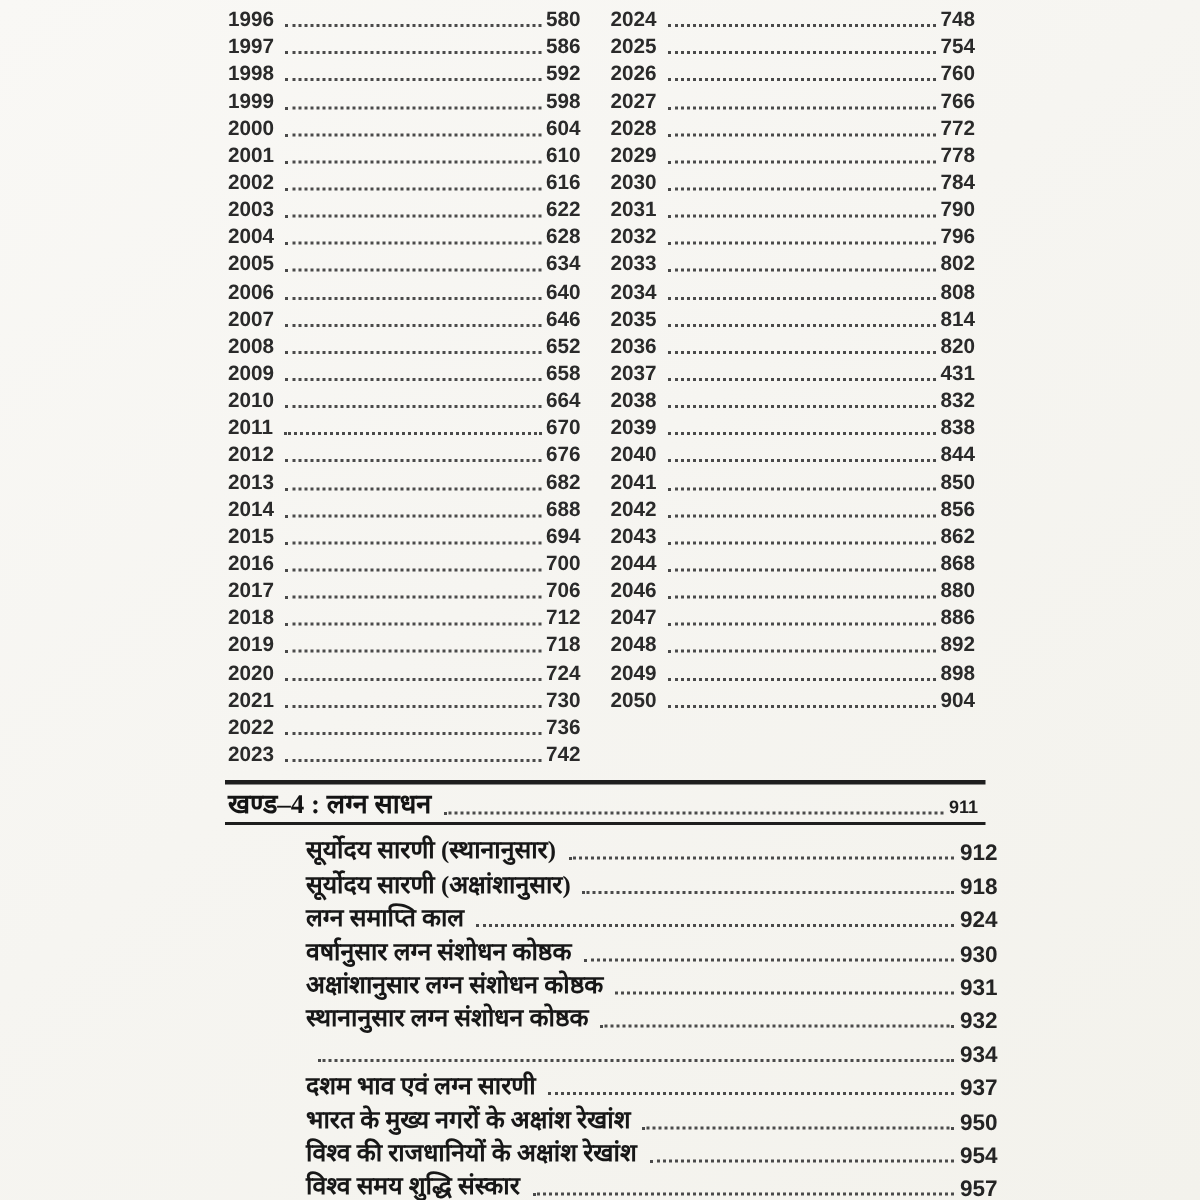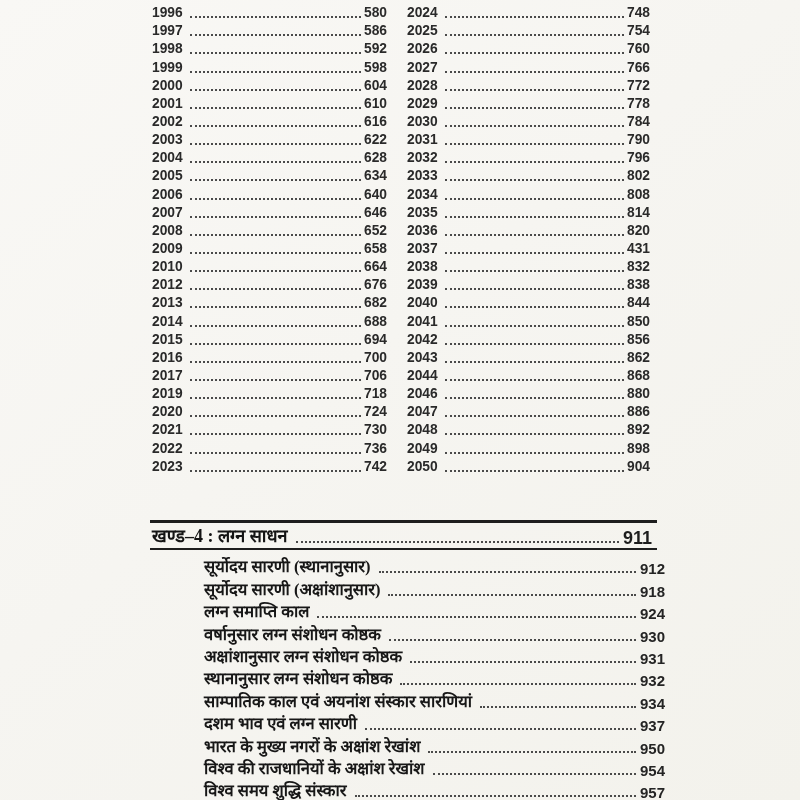--- a/index.html
+++ b/index.html
@@ -32,21 +32,21 @@
   #rule-top { top:520px; height:3px; }
   #rule-mid { top:548px; height:2px; }
   .header-row {
     position:absolute; left:152px; top:525px; width:500px; height:22px;
     display:flex; align-items:flex-end;
     font-family:"Liberation Serif","DejaVu Serif",serif;
     font-weight:700; font-size:18px; color:#141414;
   }
   .header-row .pnum {
     font-family:"Liberation Sans",sans-serif; font-weight:700;
-    font-size:18px; color:#1d1d1d; line-height:17px;
+    font-size:12px; color:#1d1d1d; line-height:17px;
   }
   .header-row .label { line-height:21px; white-space:nowrap; }
   .items { position:absolute; left:204px; top:555px; width:461px; }
   .irow {
     display:flex; align-items:flex-end; height:22.4px;
     font-family:"Liberation Serif","DejaVu Serif",serif;
     font-weight:700; font-size:16.5px; color:#171717;
   }
   .irow .label { line-height:21px; white-space:nowrap; }
   .irow .pnum {
@@ -131,20 +131,25 @@
         <span class="label">2009</span>
         <span class="leader"></span>
         <span class="pnum">658</span>
       </div>
       <div class="yrow">
         <span class="label">2010</span>
         <span class="leader"></span>
         <span class="pnum">664</span>
       </div>
       <div class="yrow">
+        <span class="label">2011</span>
+        <span class="leader"></span>
+        <span class="pnum">670</span>
+      </div>
+      <div class="yrow">
         <span class="label">2012</span>
         <span class="leader"></span>
         <span class="pnum">676</span>
       </div>
       <div class="yrow">
         <span class="label">2013</span>
         <span class="leader"></span>
         <span class="pnum">682</span>
       </div>
       <div class="yrow">
@@ -159,20 +164,25 @@
       </div>
       <div class="yrow">
         <span class="label">2016</span>
         <span class="leader"></span>
         <span class="pnum">700</span>
       </div>
       <div class="yrow">
         <span class="label">2017</span>
         <span class="leader"></span>
         <span class="pnum">706</span>
+      </div>
+      <div class="yrow">
+        <span class="label">2018</span>
+        <span class="leader"></span>
+        <span class="pnum">712</span>
       </div>
       <div class="yrow">
         <span class="label">2019</span>
         <span class="leader"></span>
         <span class="pnum">718</span>
       </div>
       <div class="yrow">
         <span class="label">2020</span>
         <span class="leader"></span>
         <span class="pnum">724</span>
@@ -361,21 +371,20 @@
         <span class="label">अक्षांशानुसार लग्न संशोधन कोष्ठक</span>
         <span class="leader"></span>
         <span class="pnum">931</span>
       </div>
       <div class="irow">
         <span class="label">स्थानानुसार लग्न संशोधन कोष्ठक</span>
         <span class="leader"></span>
         <span class="pnum">932</span>
       </div>
       <div class="irow">
-        <span class="label">साम्पातिक काल एवं अयनांश संस्कार सारणियां</span>
         <span class="leader"></span>
         <span class="pnum">934</span>
       </div>
       <div class="irow">
         <span class="label">दशम भाव एवं लग्न सारणी</span>
         <span class="leader"></span>
         <span class="pnum">937</span>
       </div>
       <div class="irow">
         <span class="label">भारत के मुख्य नगरों के अक्षांश रेखांश</span>

